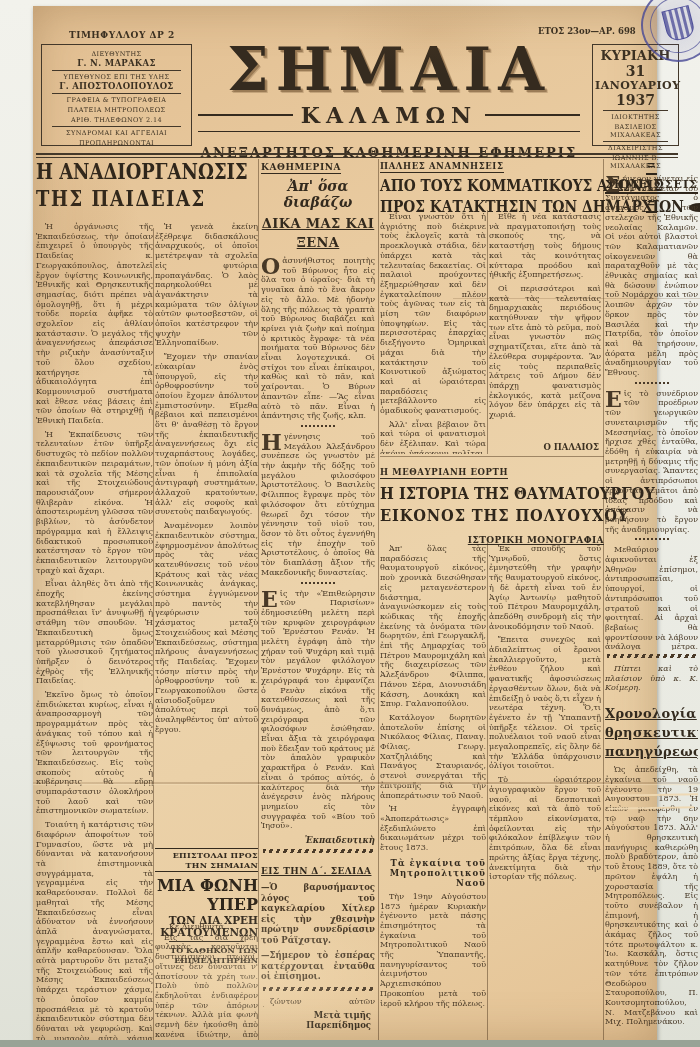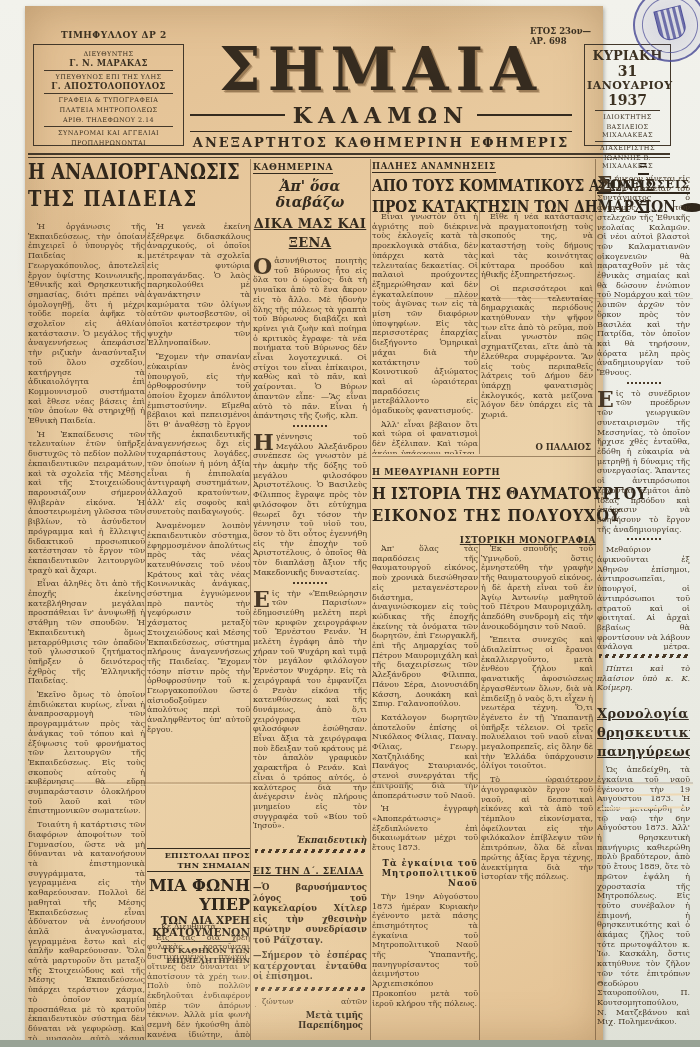--- a/index.html
+++ b/index.html
@@ -3,21 +3,21 @@
 <meta charset="utf-8">
 <style>
   html,body{margin:0;padding:0;}
   body{
     width:700px;height:1047px;position:relative;overflow:hidden;
     background:linear-gradient(180deg,#f2f2ec 0%,#e9eae2 70%,#dfe1d7 100%);
     font-family:"DejaVu Serif", serif;
   }
   .bottom-strip{position:absolute;left:0;top:1040px;width:700px;height:7px;background:#99a396;}
   .paper{
-    position:absolute;left:25px;top:6px;width:578px;height:1036px;
+    position:absolute;left:33px;top:6px;width:624px;height:1036px;
     background:linear-gradient(155deg,#e2bf92 0%,#e9cba0 30%,#ecd3ab 55%,#e9cda2 80%,#e4c294 100%);
     box-shadow:inset 0 0 45px rgba(120,85,45,.35), 1px 2px 4px rgba(60,60,50,.4);
   }
   .stain{position:absolute;border-radius:50%;pointer-events:none;}
   .crease{position:absolute;pointer-events:none;}
   
   .price{position:absolute;left:36px;top:24px;font-size:9px;font-weight:bold;letter-spacing:.5px;color:#3c3122;}
   .issue{position:absolute;left:505px;top:20px;font-size:8.5px;font-weight:bold;color:#3c3122;}
   .mast-box{position:absolute;border:1.5px solid #43382a;color:#3c3122;text-align:center;padding:3px 2px;box-sizing:border-box;}
   .mast-left{left:8px;top:38px;width:151px;height:102px;}
@@ -26,21 +26,21 @@
   .mb-name{font-size:8.5px;font-weight:bold;letter-spacing:.3px;}
   .mb-rule{border-top:1px solid #43382a;margin:2px 8px;}
   .mast-center{position:absolute;left:165px;top:34px;width:382px;text-align:center;color:#352b1f;}
   .mast-title{
     font-size:59px;line-height:60px;font-weight:bold;letter-spacing:7px;
     text-shadow:2px 2px 0 rgba(120,90,55,.55), 3px 3px 0 rgba(120,90,55,.3);
   }
   .mast-sub-row{display:flex;align-items:center;margin-top:2px;}
   .mast-sub-row .ln{flex:1;border-top:2px solid #352b1f;}
   .mast-sub{font-size:22px;font-weight:bold;letter-spacing:6px;padding:0 8px;}
-  .mast-tag{font-size:13px;font-weight:bold;letter-spacing:2px;border-top:1.5px solid #352b1f;margin-top:3px;padding-top:3px;}
+  .mast-tag{font-size:13px;font-weight:bold;letter-spacing:2px;border-top:1.5px solid #352b1f;margin-top:3px;padding-top:13px;}
   .mr-day{font-size:13px;font-weight:bold;}
   .mr-num{font-size:14px;font-weight:bold;}
   .mr-month{font-size:11px;font-weight:bold;letter-spacing:.5px;}
   .mast-rule{position:absolute;left:3px;top:147px;width:642px;border-top:2px solid #43382a;border-bottom:1px solid #43382a;height:2px;}
   
   .stamp{position:absolute;left:608px;top:-18px;width:74px;height:74px;transform:rotate(-14deg);}
   .stamp .c1{position:absolute;inset:0;border-radius:50%;border:2.5px solid rgba(73,74,150,.8);background:radial-gradient(circle,rgba(90,92,170,.18),rgba(90,92,170,.04));}
   .stamp .c2{position:absolute;inset:9px;border-radius:50%;border:1.5px solid rgba(73,74,150,.7);}
   .stamp .shield{position:absolute;left:24px;top:20px;width:26px;height:30px;border:1.5px solid rgba(73,74,150,.85);
     background:repeating-linear-gradient(90deg,rgba(73,74,150,.75) 0 3px,transparent 3px 6px);

